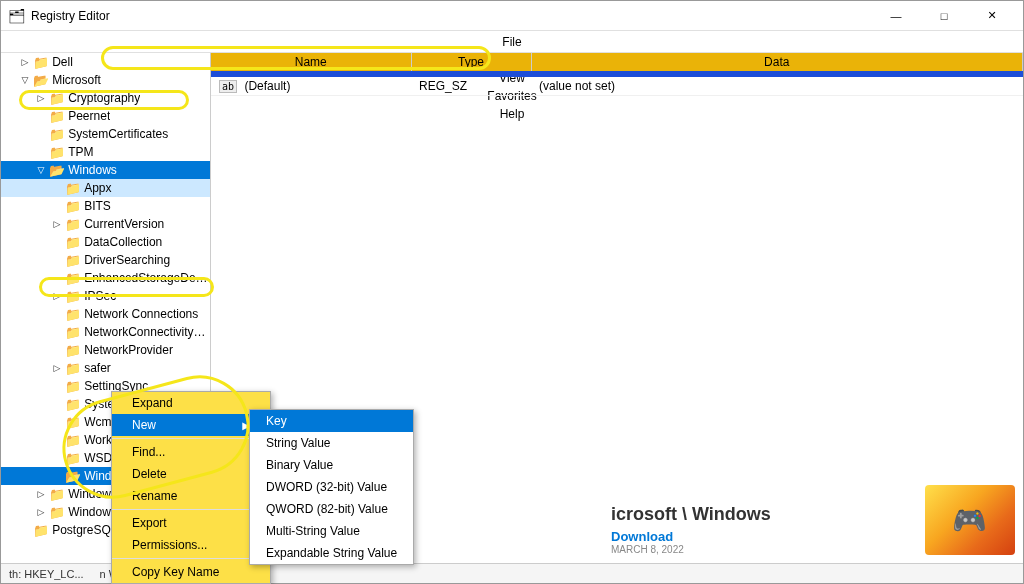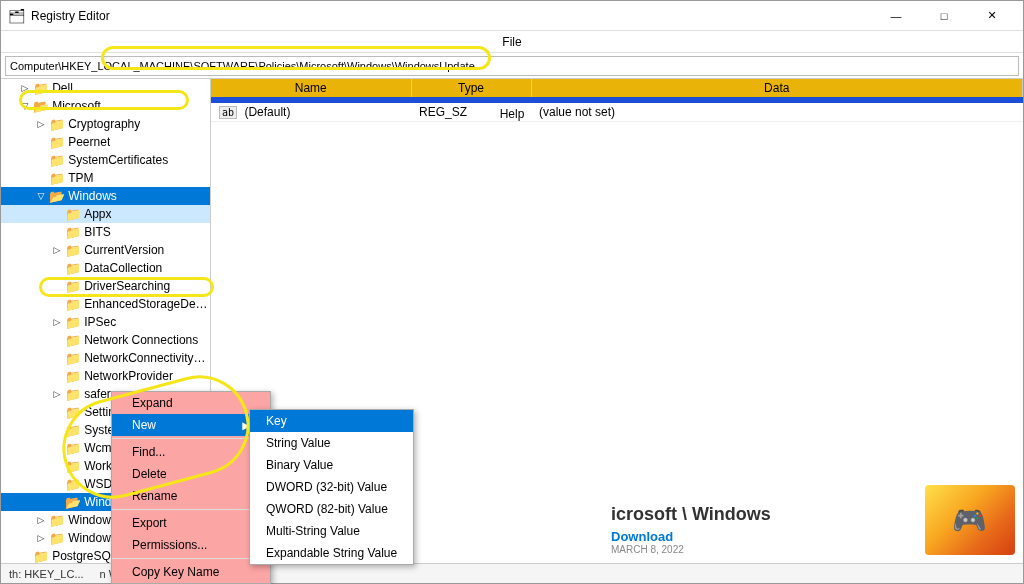--- a/index.html
+++ b/index.html
@@ -169,21 +169,21 @@
     }
     .col-name { width: 200px; }
     .col-type { width: 120px; }
     .col-data { flex: 1; }
 
     
     .context-menu {
       position: absolute;
       left: 80px;
       top: 390px;
-      background: #fca5a5;
+      background: #fde047;
       border: 1px solid #aaa;
       box-shadow: 2px 2px 6px rgba(0,0,0,0.3);
       z-index: 100;
       min-width: 160px;
       font-size: 12px;
     }
     .context-menu-item {
       padding: 4px 20px;
       cursor: pointer;
       display: flex;
@@ -257,23 +257,20 @@
   </div>
 
   <div class="menu-bar">
     <div class="menu-item">File</div>
     <div class="menu-item">Edit</div>
     <div class="menu-item">View</div>
     <div class="menu-item">Favorites</div>
     <div class="menu-item">Help</div>
   </div>
 
-  <div class="address-bar">
-    <input class="address-input" type="text" value="Computer\HKEY_LOCAL_MACHINE\SOFTWARE\Policies\Microsoft\Windows\WindowsUpdate" style="width: 100%;">
-  </div>
 
   <div class="main-content">
 
     <div class="tree-panel">
 
       <div class="tree-item indent1">
         <span class="tree-expander">▷</span>
         <span class="folder-icon">📁</span>
         <span class="tree-label">Dell</span>
       </div>

